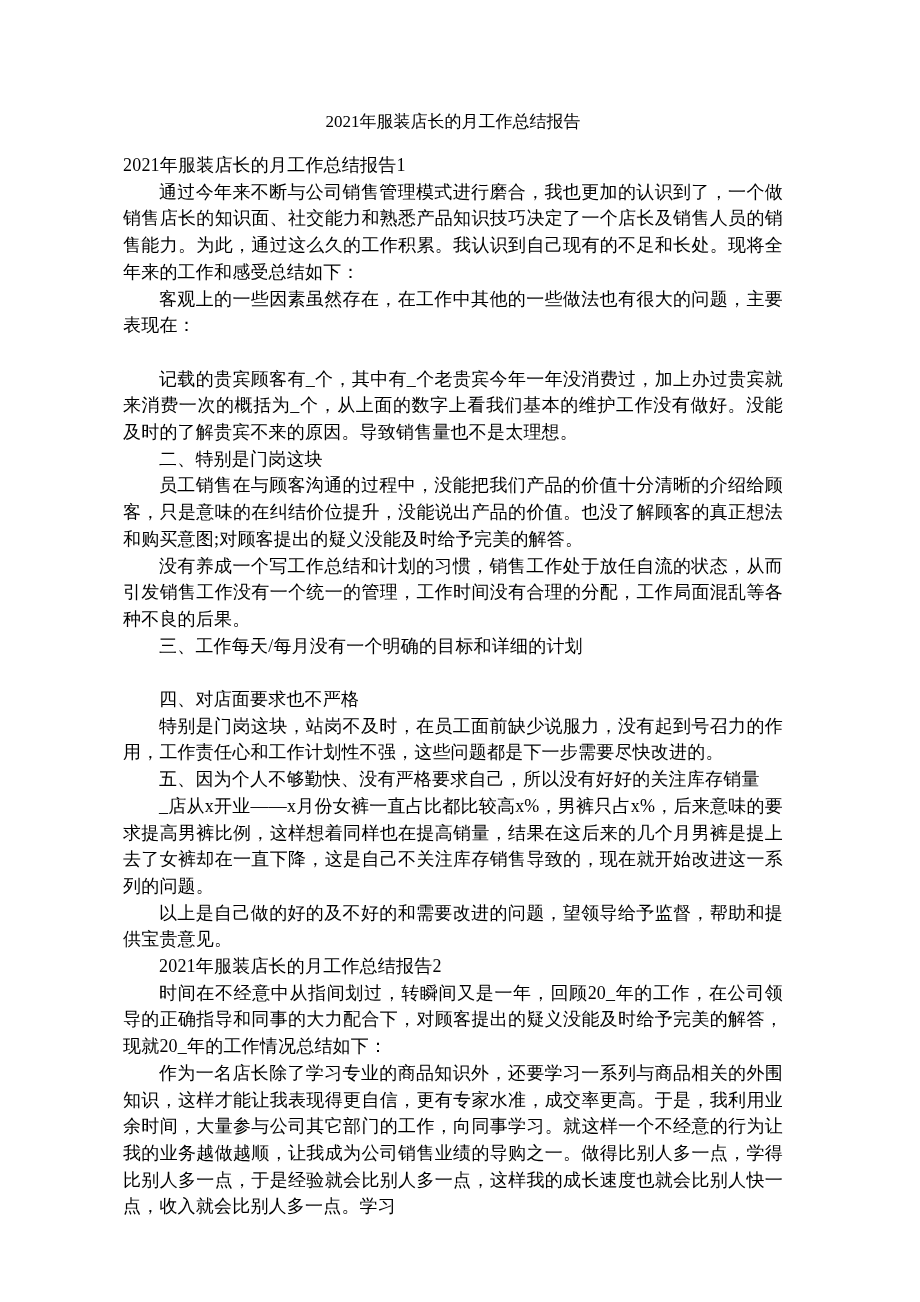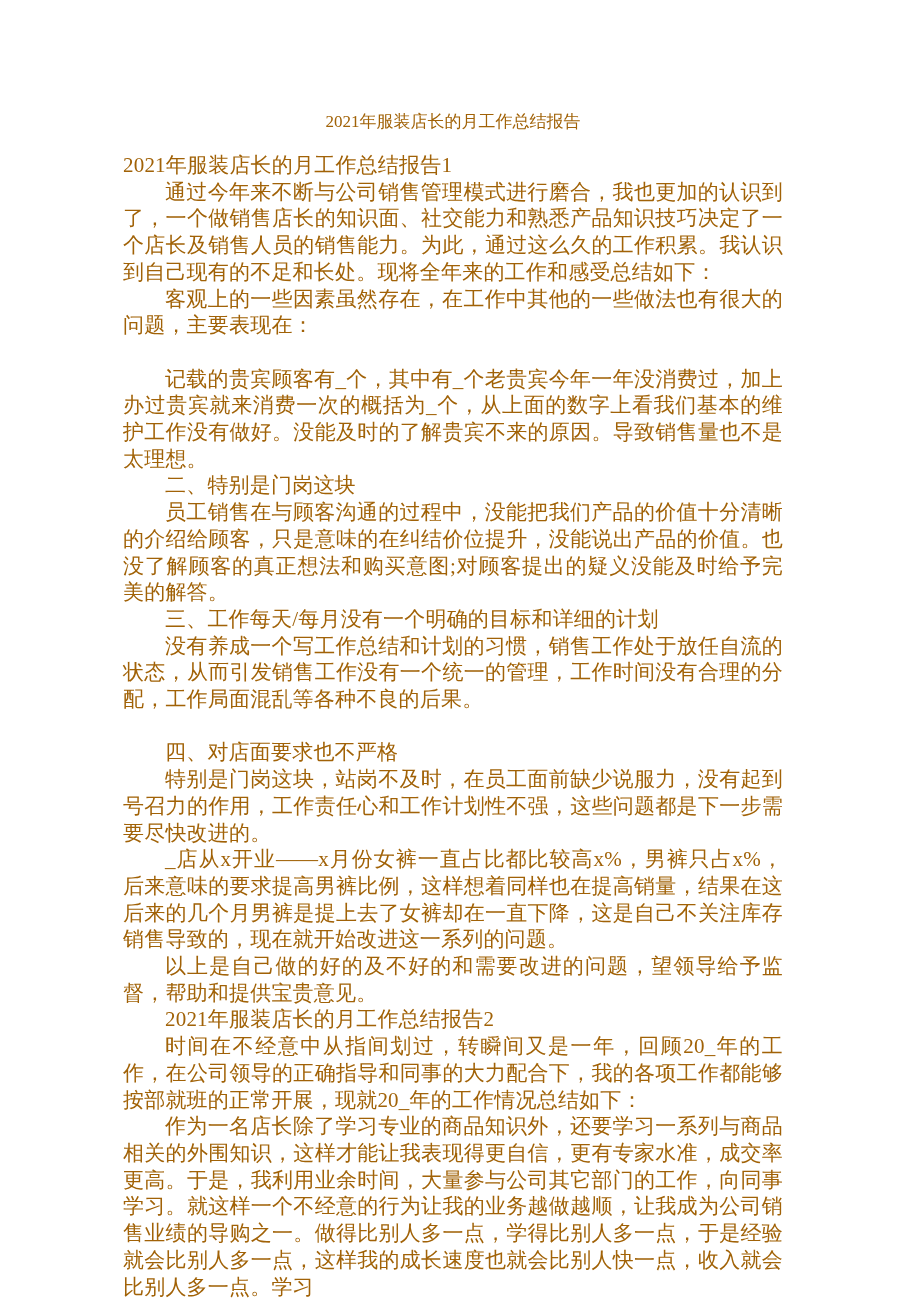--- a/index.html
+++ b/index.html
@@ -7,38 +7,38 @@
     padding: 0;
     background: #ffffff;
   }
   .page {
     position: relative;
     width: 920px;
     height: 1302px;
     background: #ffffff;
     overflow: hidden;
     font-family: "Liberation Serif", "DejaVu Serif", serif;
-    color: #a16207;
+    color: #000000;
   }
   .doc-body {
     position: absolute;
     left: 123px;
     top: 108px;
     width: 660px;
   }
   .doc-title {
     text-align: center;
     font-size: 17px;
     line-height: 27px;
     margin: 0 0 17px 0;
     text-indent: 0;
     font-weight: 500;
   }
   .para {
-    font-size: 21px;
+    font-size: 18px;
     line-height: 26.7px;
     margin: 0;
     text-indent: 2em;
     text-align: justify;
     letter-spacing: 0.2px;
     word-break: break-all;
   }
   .para.no-indent {
     text-indent: 0;
   }
@@ -54,25 +54,26 @@
   <div class="doc-body">
     <div class="doc-title">2021年服装店长的月工作总结报告</div>
     <div id="para-container">
         <div class="para no-indent">2021年服装店长的月工作总结报告1</div>
         <div class="para">通过今年来不断与公司销售管理模式进行磨合，我也更加的认识到了，一个做销售店长的知识面、社交能力和熟悉产品知识技巧决定了一个店长及销售人员的销售能力。为此，通过这么久的工作积累。我认识到自己现有的不足和长处。现将全年来的工作和感受总结如下：</div>
         <div class="para">客观上的一些因素虽然存在，在工作中其他的一些做法也有很大的问题，主要表现在：</div>
         <div class="para blank"></div>
         <div class="para">记载的贵宾顾客有_个，其中有_个老贵宾今年一年没消费过，加上办过贵宾就来消费一次的概括为_个，从上面的数字上看我们基本的维护工作没有做好。没能及时的了解贵宾不来的原因。导致销售量也不是太理想。</div>
         <div class="para">二、特别是门岗这块</div>
         <div class="para">员工销售在与顾客沟通的过程中，没能把我们产品的价值十分清晰的介绍给顾客，只是意味的在纠结价位提升，没能说出产品的价值。也没了解顾客的真正想法和购买意图;对顾客提出的疑义没能及时给予完美的解答。</div>
+        <div class="para">没有养成一个写工作总结和计划的习惯，销售工作处于放任自流的状态，从而引发销售工作没有一个统一的管理，工作时间没有合理的分配，工作局面混乱等各种不良的后果。</div>
         <div class="para">三、工作每天/每月没有一个明确的目标和详细的计划</div>
-        <div class="para">没有养成一个写工作总结和计划的习惯，销售工作处于放任自流的状态，从而引发销售工作没有一个统一的管理，工作时间没有合理的分配，工作局面混乱等各种不良的后果。</div>
         <div class="para blank"></div>
         <div class="para">四、对店面要求也不严格</div>
         <div class="para">特别是门岗这块，站岗不及时，在员工面前缺少说服力，没有起到号召力的作用，工作责任心和工作计划性不强，这些问题都是下一步需要尽快改进的。</div>
+        <div class="para">五、因为个人不够勤快、没有严格要求自己，所以没有好好的关注库存销量</div>
         <div class="para">_店从x开业——x月份女裤一直占比都比较高x%，男裤只占x%，后来意味的要求提高男裤比例，这样想着同样也在提高销量，结果在这后来的几个月男裤是提上去了女裤却在一直下降，这是自己不关注库存销售导致的，现在就开始改进这一系列的问题。</div>
         <div class="para">以上是自己做的好的及不好的和需要改进的问题，望领导给予监督，帮助和提供宝贵意见。</div>
         <div class="para">2021年服装店长的月工作总结报告2</div>
-        <div class="para">时间在不经意中从指间划过，转瞬间又是一年，回顾20_年的工作，在公司领导的正确指导和同事的大力配合下，我的各项工作都能够按部就班的正常开展，现就20_年的工作情况总结如下：</div>
+        <div class="para">时间在不经意中从指间划过，转瞬间又是一年，回顾20_年的工作，在公司领导的正确指导和同事的大力配合下，对顾客提出的疑义没能及时给予完美的解答，现就20_年的工作情况总结如下：</div>
         <div class="para">作为一名店长除了学习专业的商品知识外，还要学习一系列与商品相关的外围知识，这样才能让我表现得更自信，更有专家水准，成交率更高。于是，我利用业余时间，大量参与公司其它部门的工作，向同事学习。就这样一个不经意的行为让我的业务越做越顺，让我成为公司销售业绩的导购之一。做得比别人多一点，学得比别人多一点，于是经验就会比别人多一点，这样我的成长速度也就会比别人快一点，收入就会比别人多一点。学习</div>
       </div>
   </div>
 </div>
 
 </body></html>

